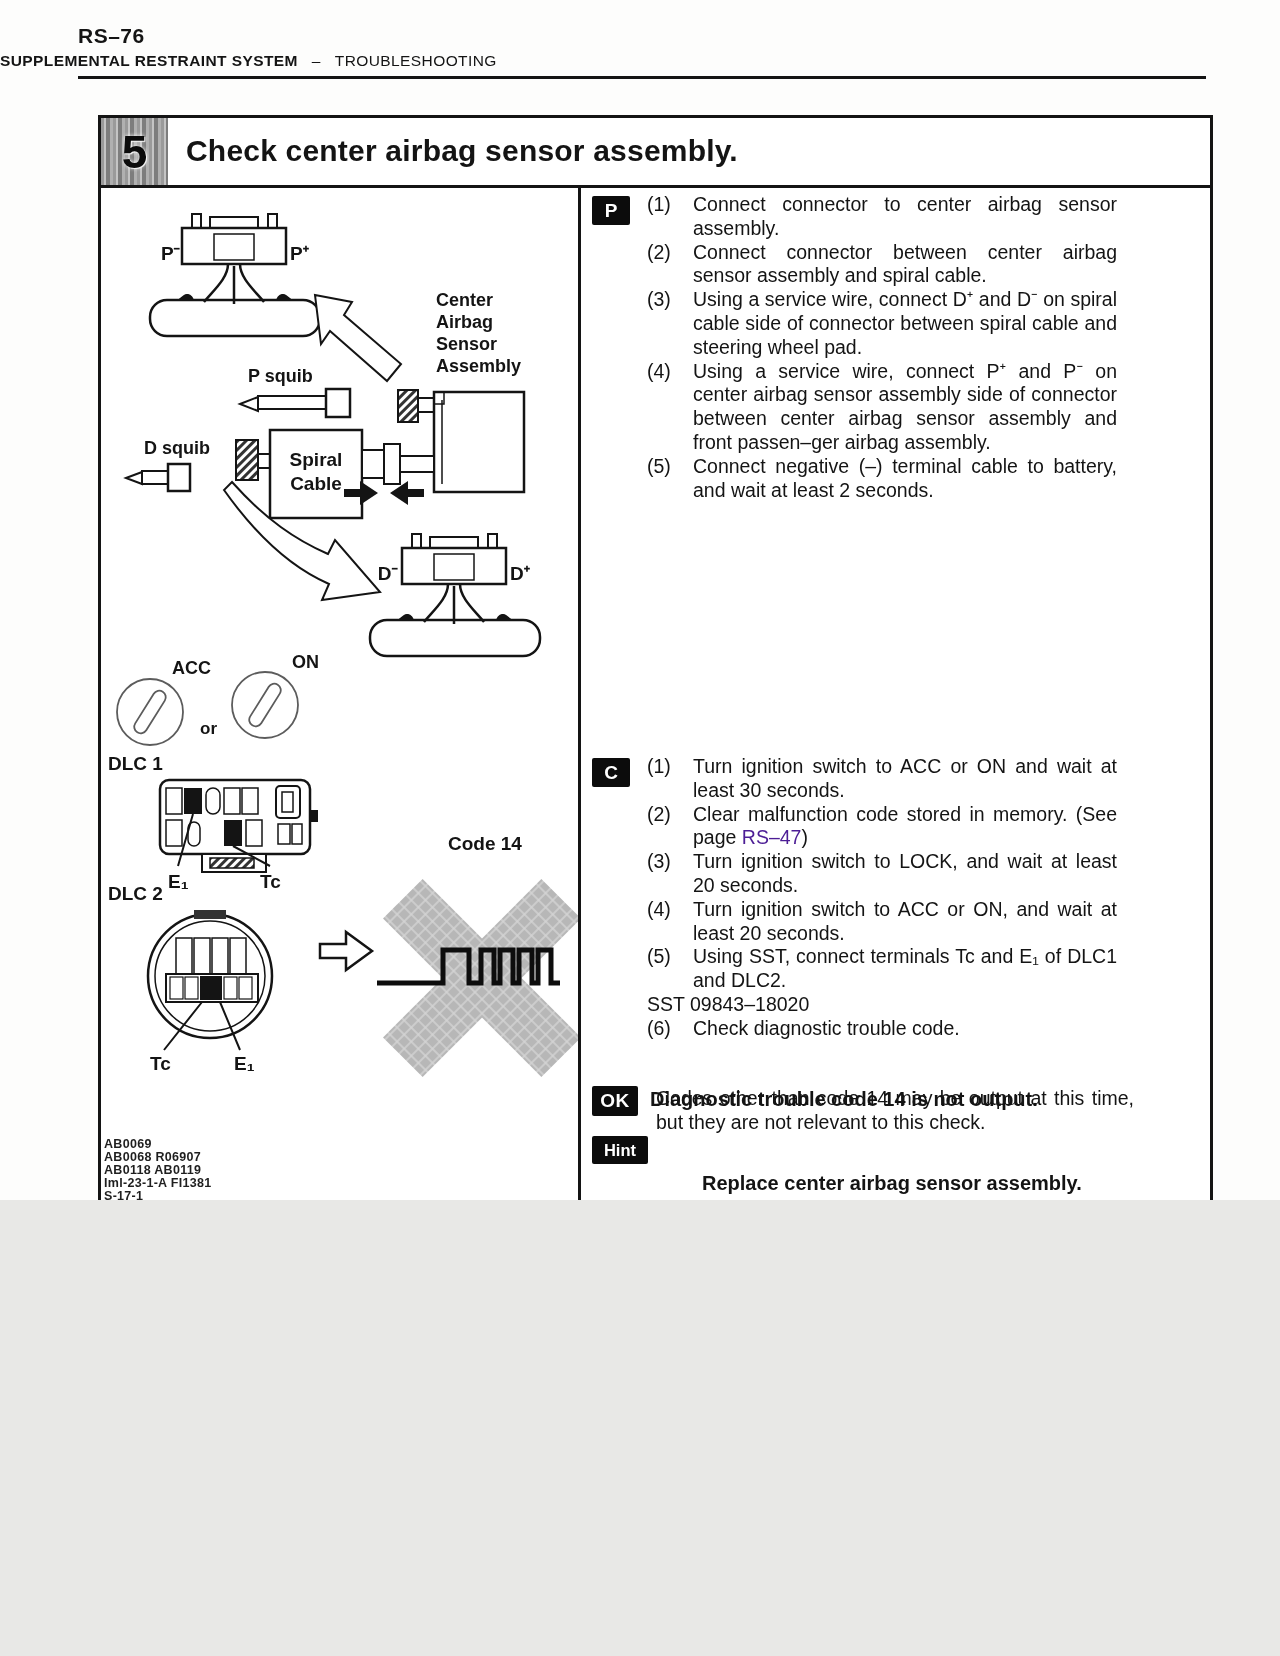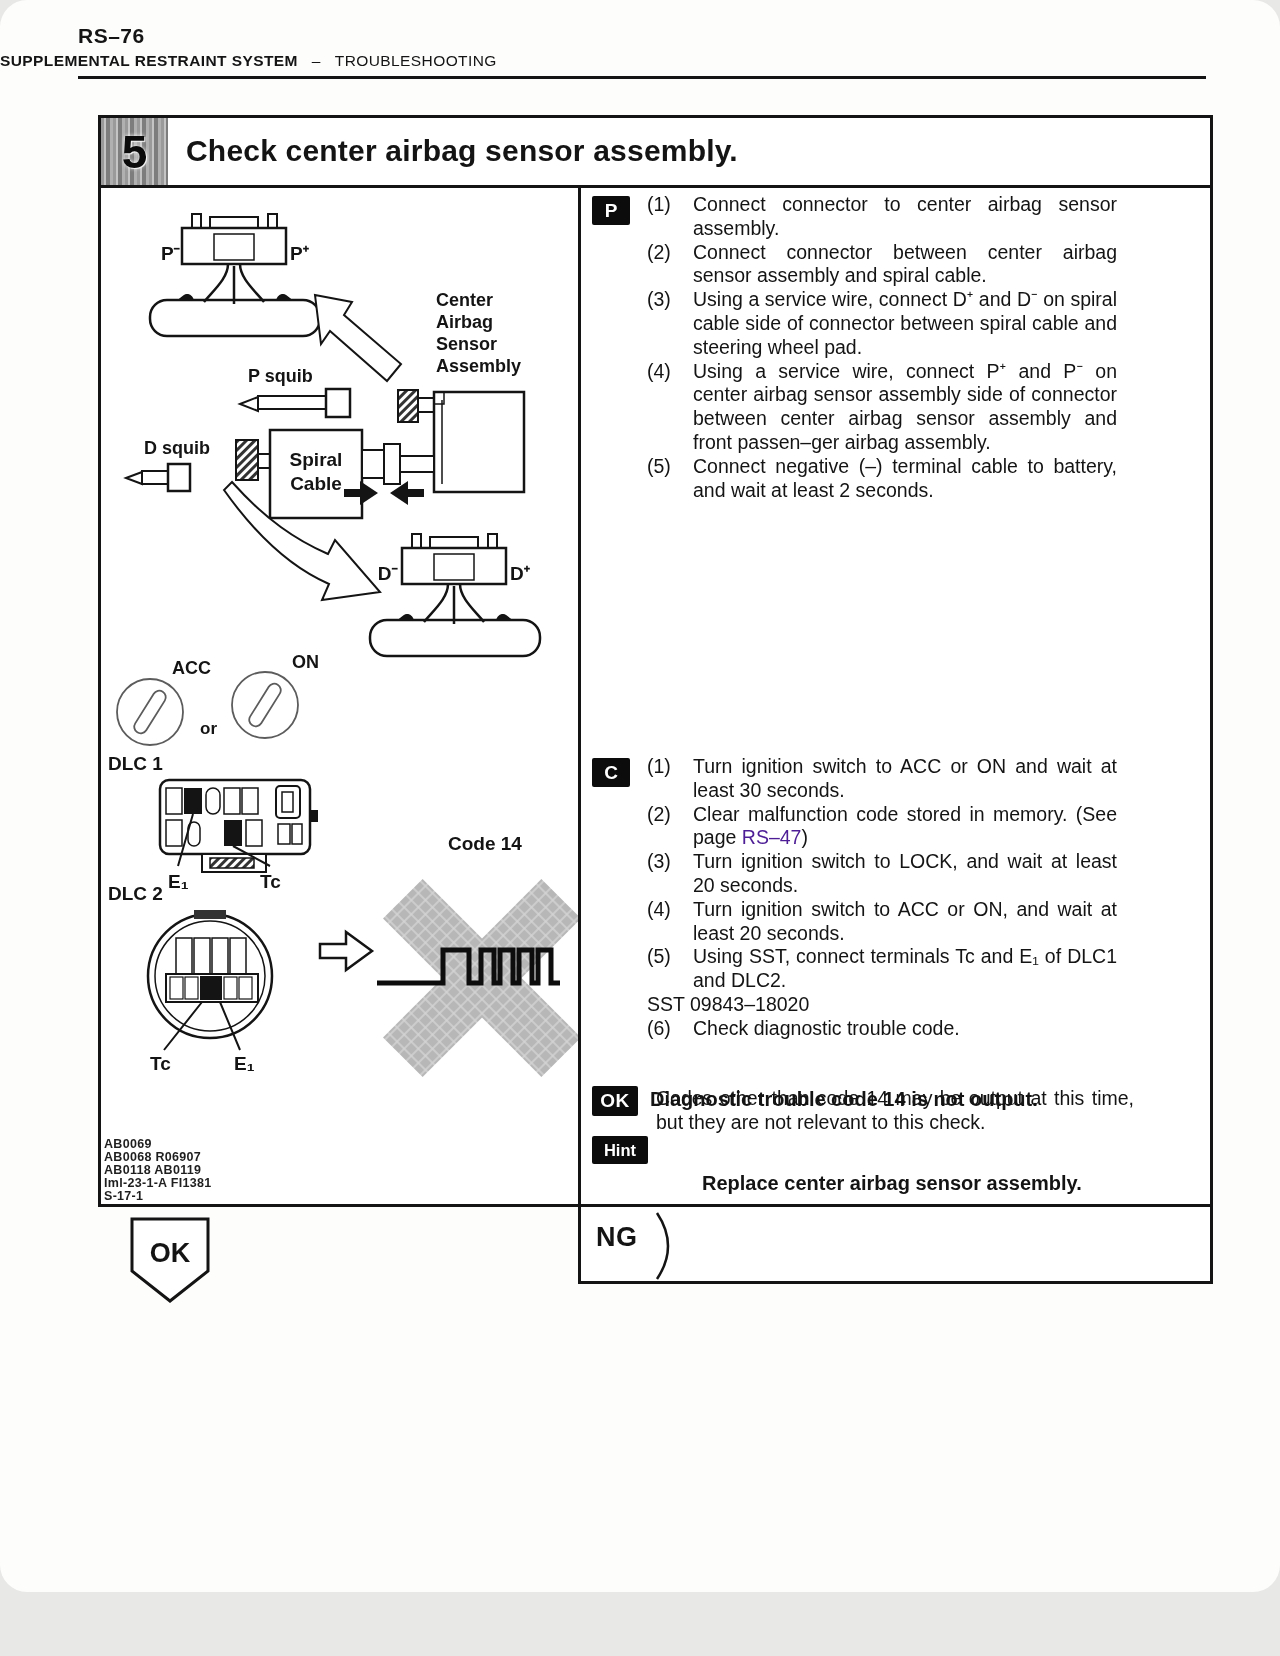--- a/index.html
+++ b/index.html
@@ -1,17 +1,17 @@
 <!DOCTYPE html>
 <html><head>
 <meta charset="utf-8">
 <style>
   html,body{margin:0;padding:0;background:#e8e8e6;}
-  #root{position:relative;width:1280px;height:1592px;background:#fdfdfc;
-        font-family:"Liberation Sans",sans-serif;color:#141414;overflow:hidden;border-radius:27px;}
+  #root{position:relative;width:1280px;height:1200px;background:#fdfdfc;
+        font-family:"Liberation Sans",sans-serif;color:#141414;overflow:hidden;}
   .abs{position:absolute;}
   
   .page-code{left:78px;top:24px;font-size:21px;font-weight:bold;letter-spacing:.5px;}
   .header-line{left:0;top:52px;width:1104px;text-align:left;font-size:15.5px;letter-spacing:.4px;white-space:nowrap;}
   .header-line .b{font-weight:bold;}
   .header-line .sep{padding:0 14px;font-weight:normal;}
   .header-rule{left:78px;top:76px;width:1128px;height:3px;background:#141414;}
   
   .main-box{left:98px;top:115px;width:1115px;height:1092px;border:3px solid #141414;box-sizing:border-box;background:#fff;}
   .title-sep{left:98px;top:185px;width:1115px;height:3px;background:#141414;}

